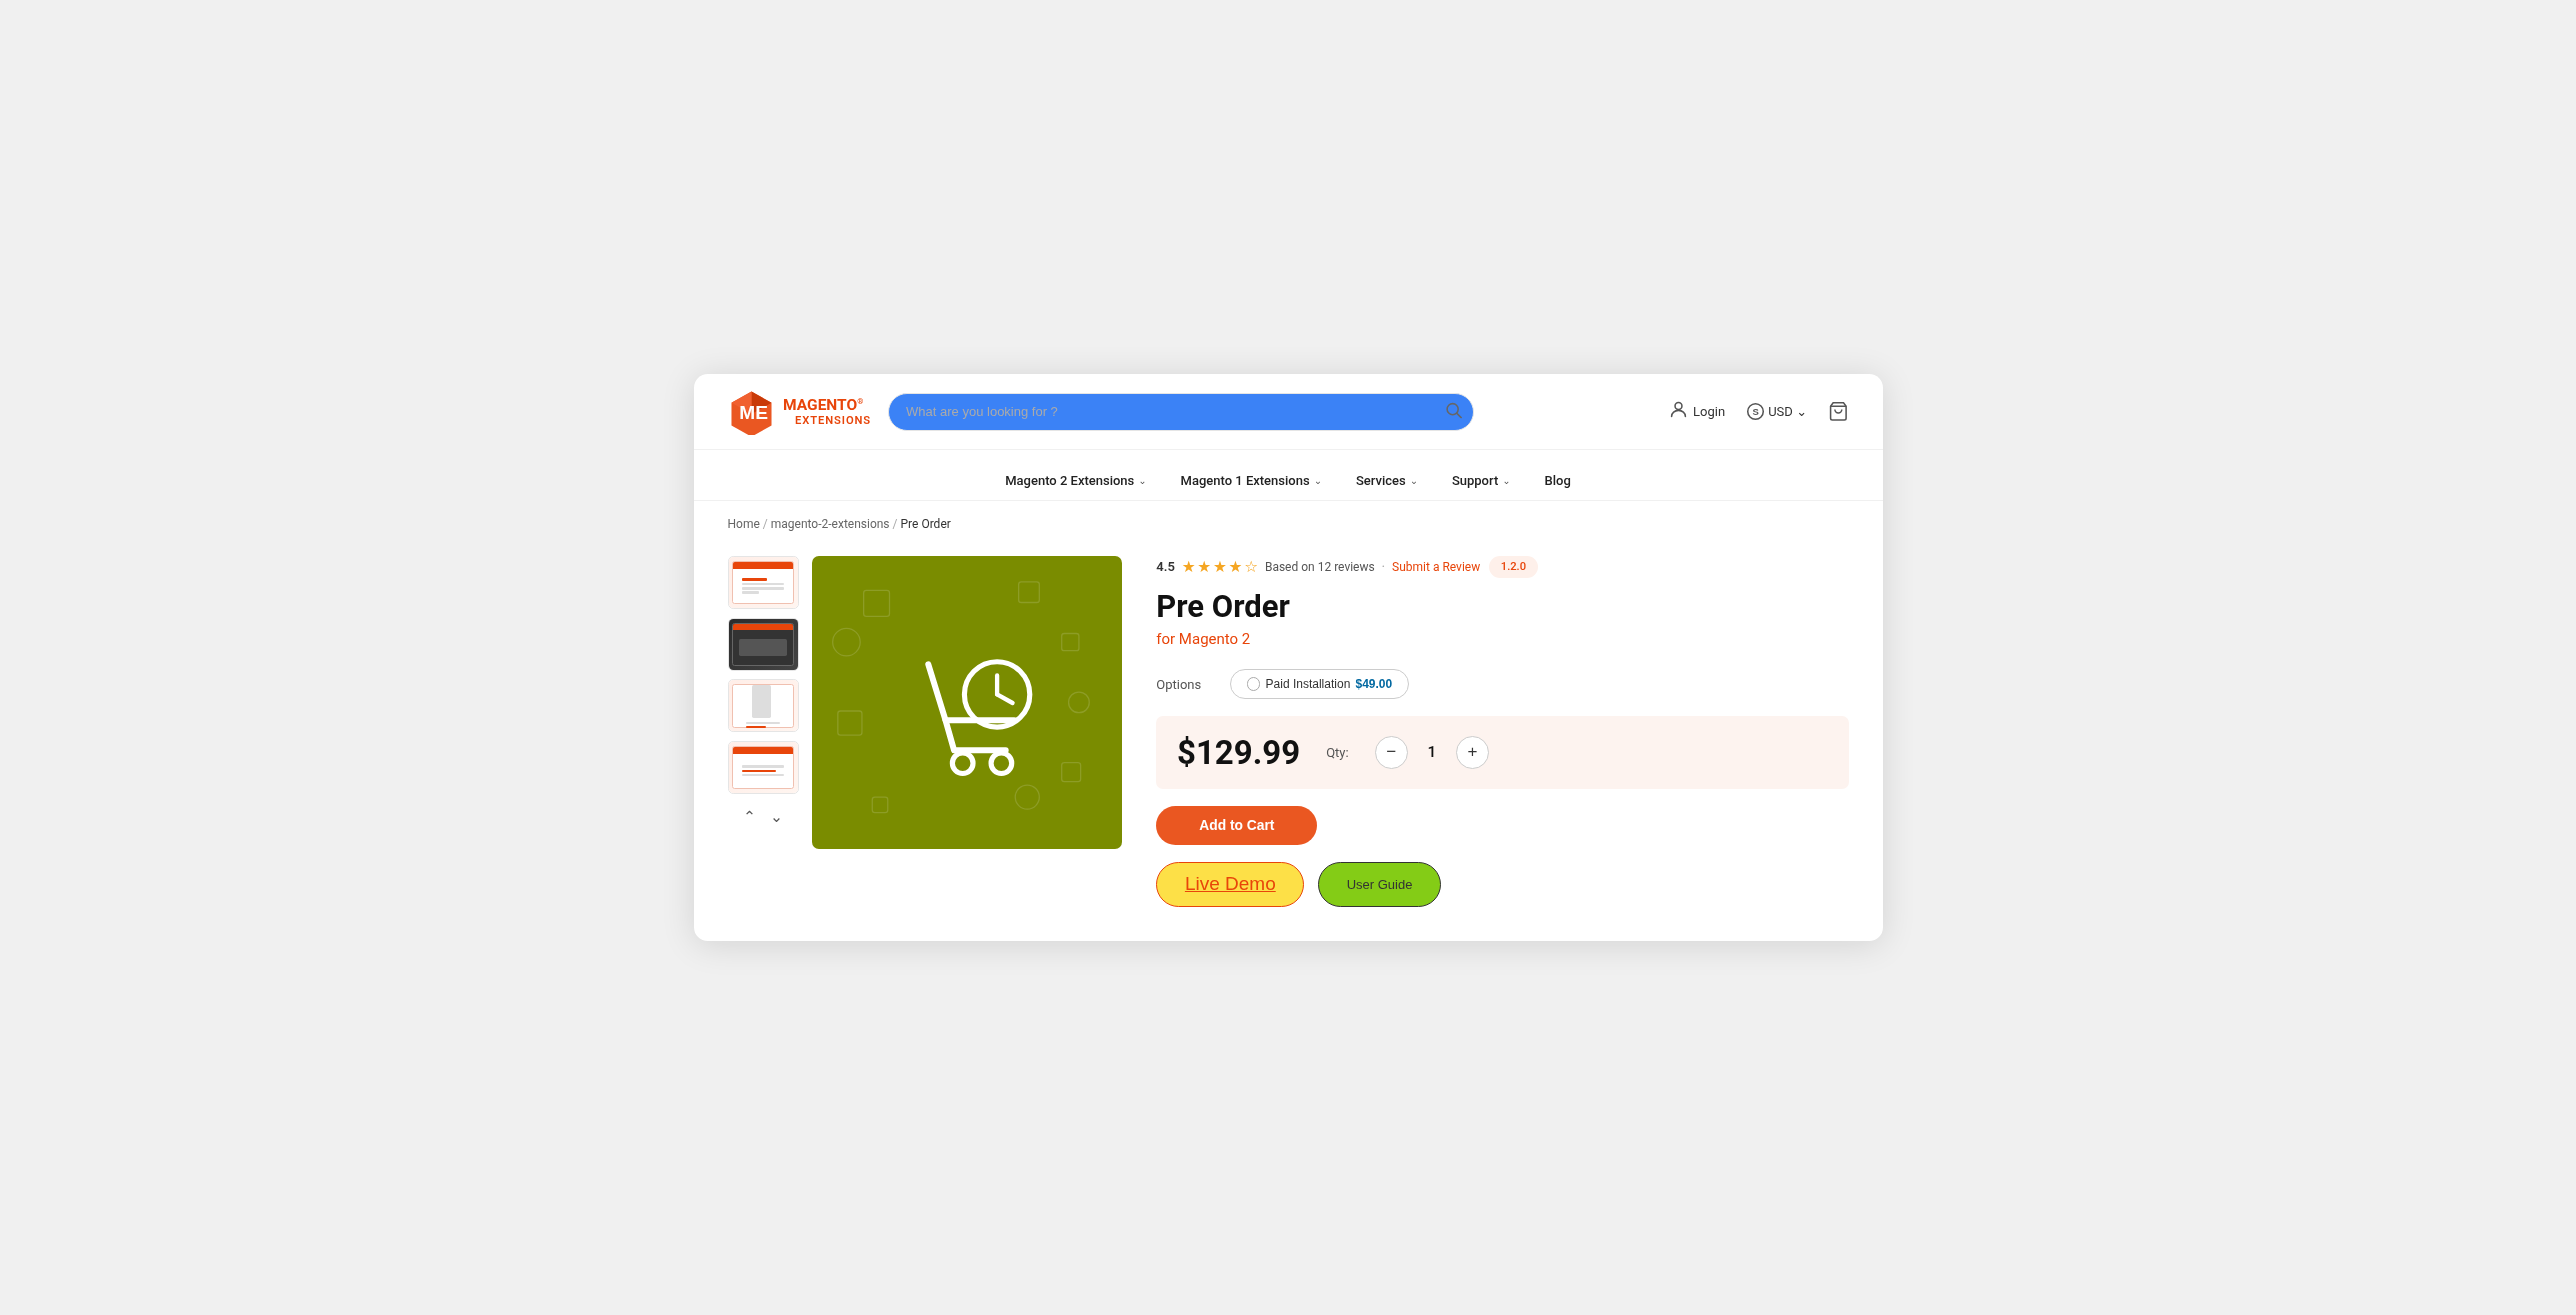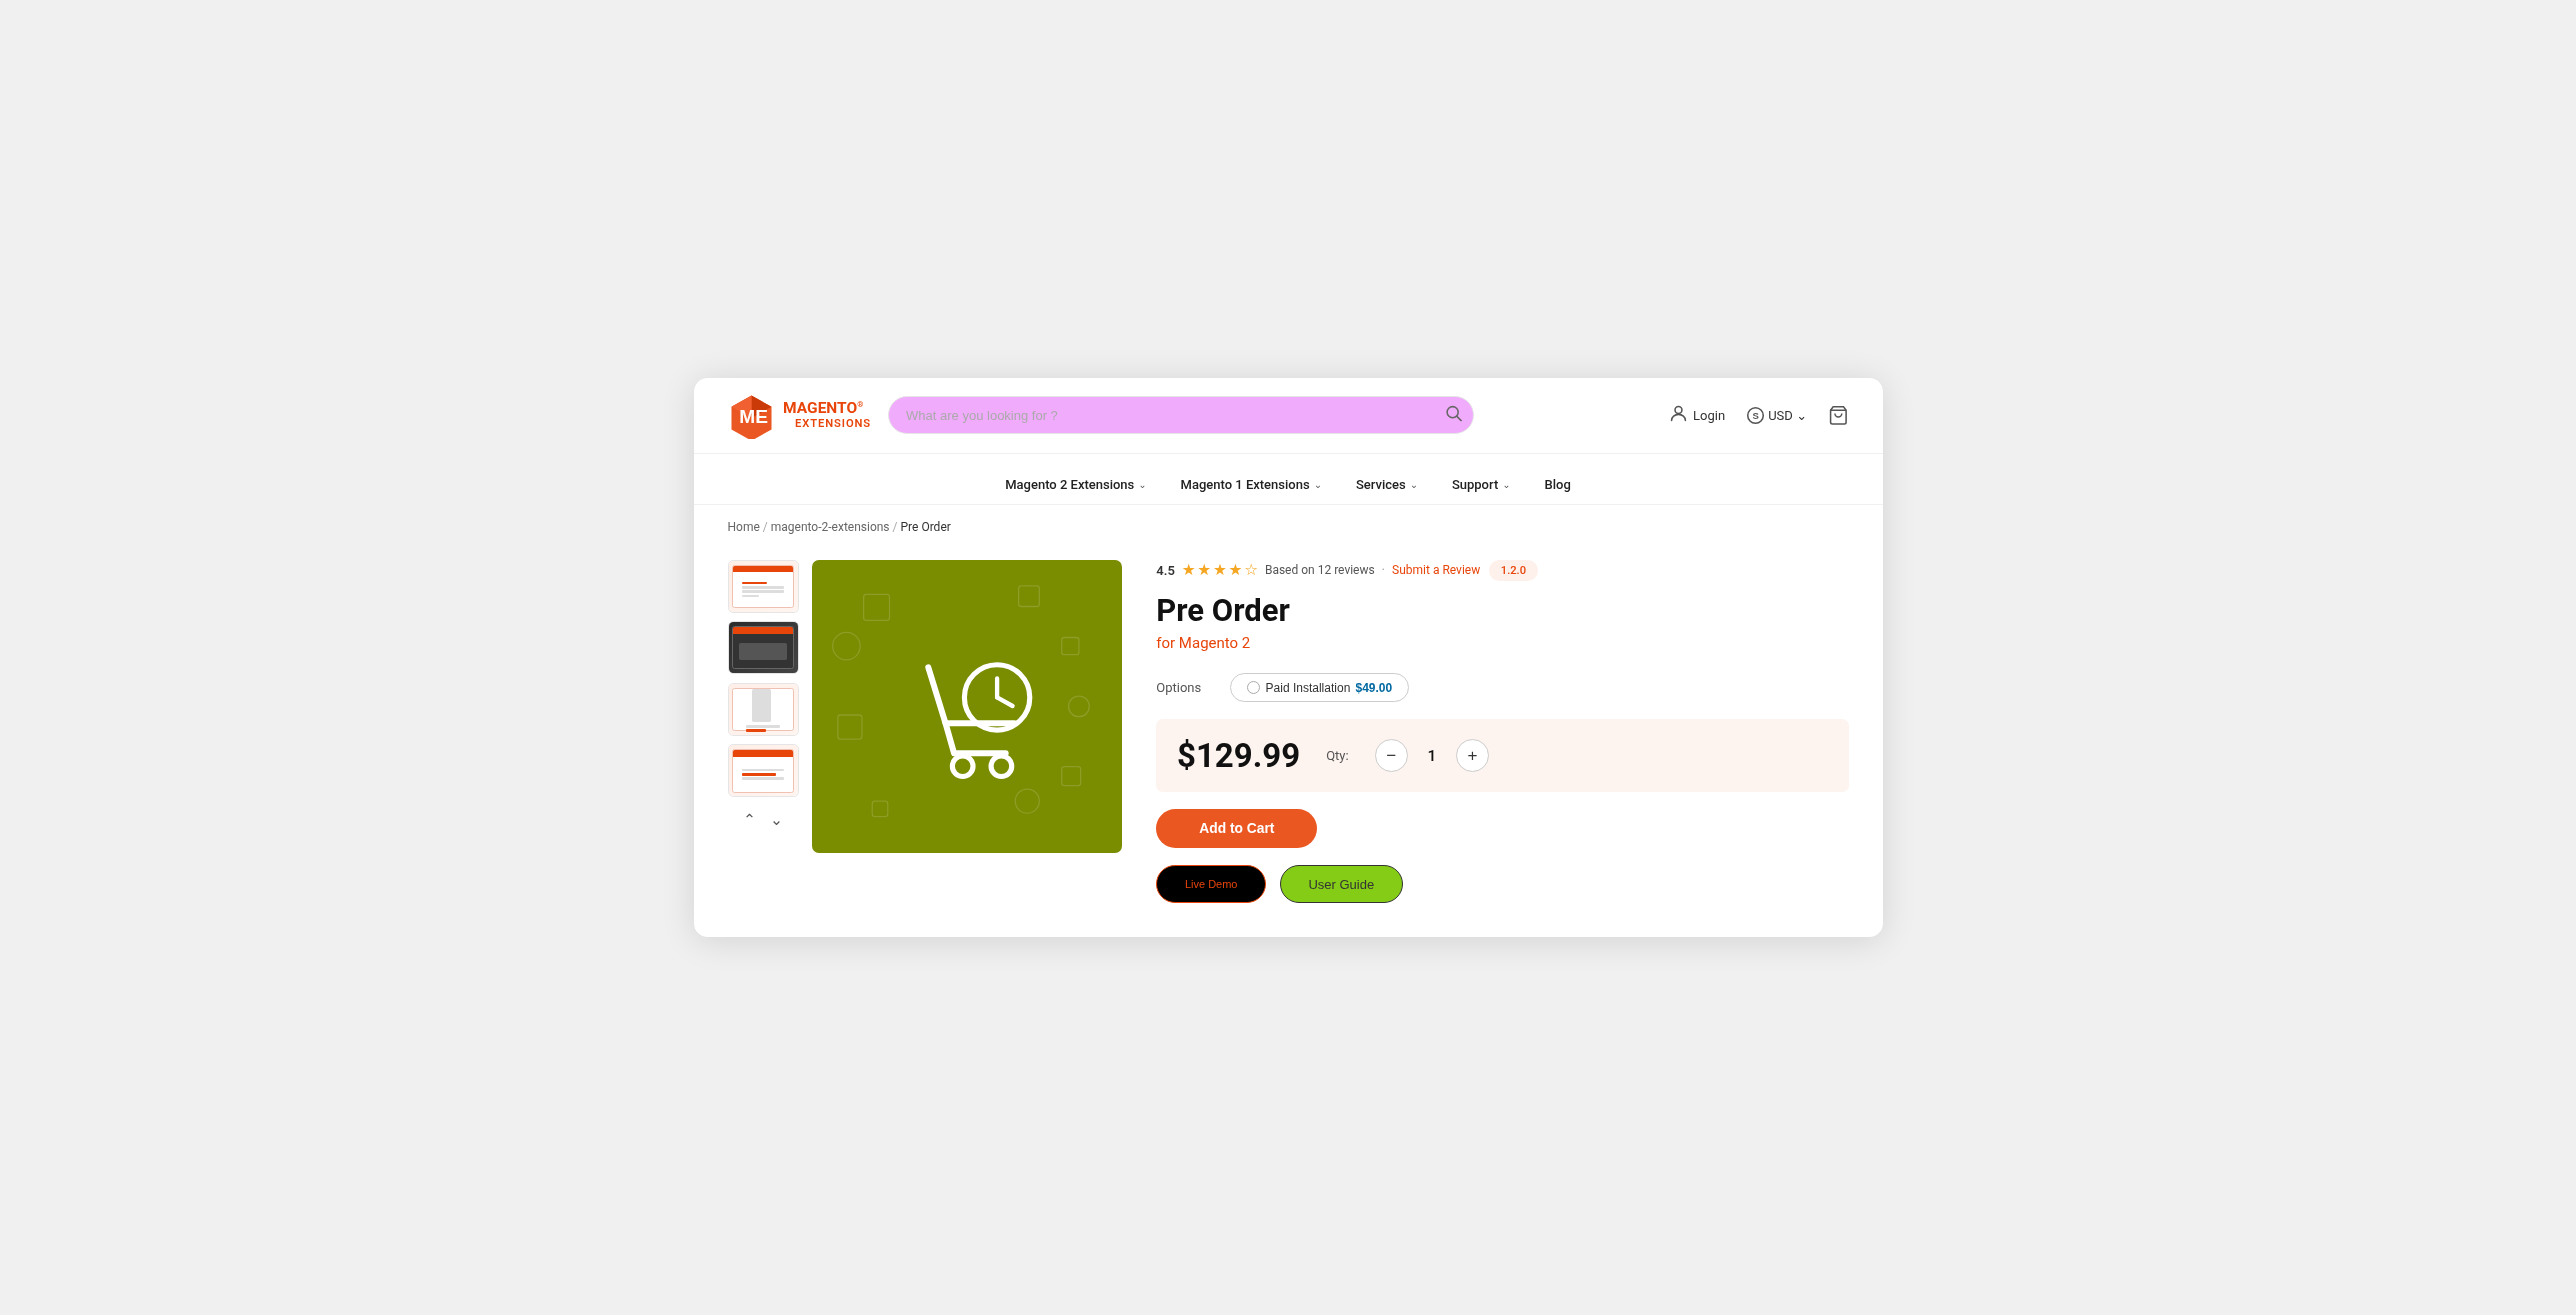--- a/index.html
+++ b/index.html
@@ -63,21 +63,21 @@
       position: relative;
     }
     .search-input {
       width: 100%;
       padding: 10.3px 43px 10.3px 17px;
       border: 0.9px solid #e5e5e5;
       border-radius: 26px;
       font-size: 13px;
       color: #333;
       outline: none;
-      background: #f0abfc;
+      background: #3b82f6;
     }
     .search-input::placeholder { color: #aaa; }
     .search-btn {
       position: absolute;
       right: 12px;
       top: 50%;
       transform: translateY(-50%);
       background: none;
       border: none;
       cursor: pointer;
@@ -438,25 +438,26 @@
     
     .demo-guide-row {
       display: flex;
       gap: 13.8px;
       margin-top: 17px;
     }
     .btn-outline-orange {
       padding: 10.3px 27.6px;
       border: 1.7px solid #e8450a;
       border-radius: 26px;
-      background: #000000;
+      background: #fde047;
       color: #e8450a;
-      font-size: 11px;
+      font-size: 19px;
       font-weight: 500;
       cursor: pointer;
+      text-decoration: underline;
     }
     .btn-outline-dark {
       padding: 10.3px 27.6px;
       border: 1.7px solid #333;
       border-radius: 26px;
       background: #84cc16;
       color: #333;
       font-size: 13px;
       font-weight: 500;
       cursor: pointer;

